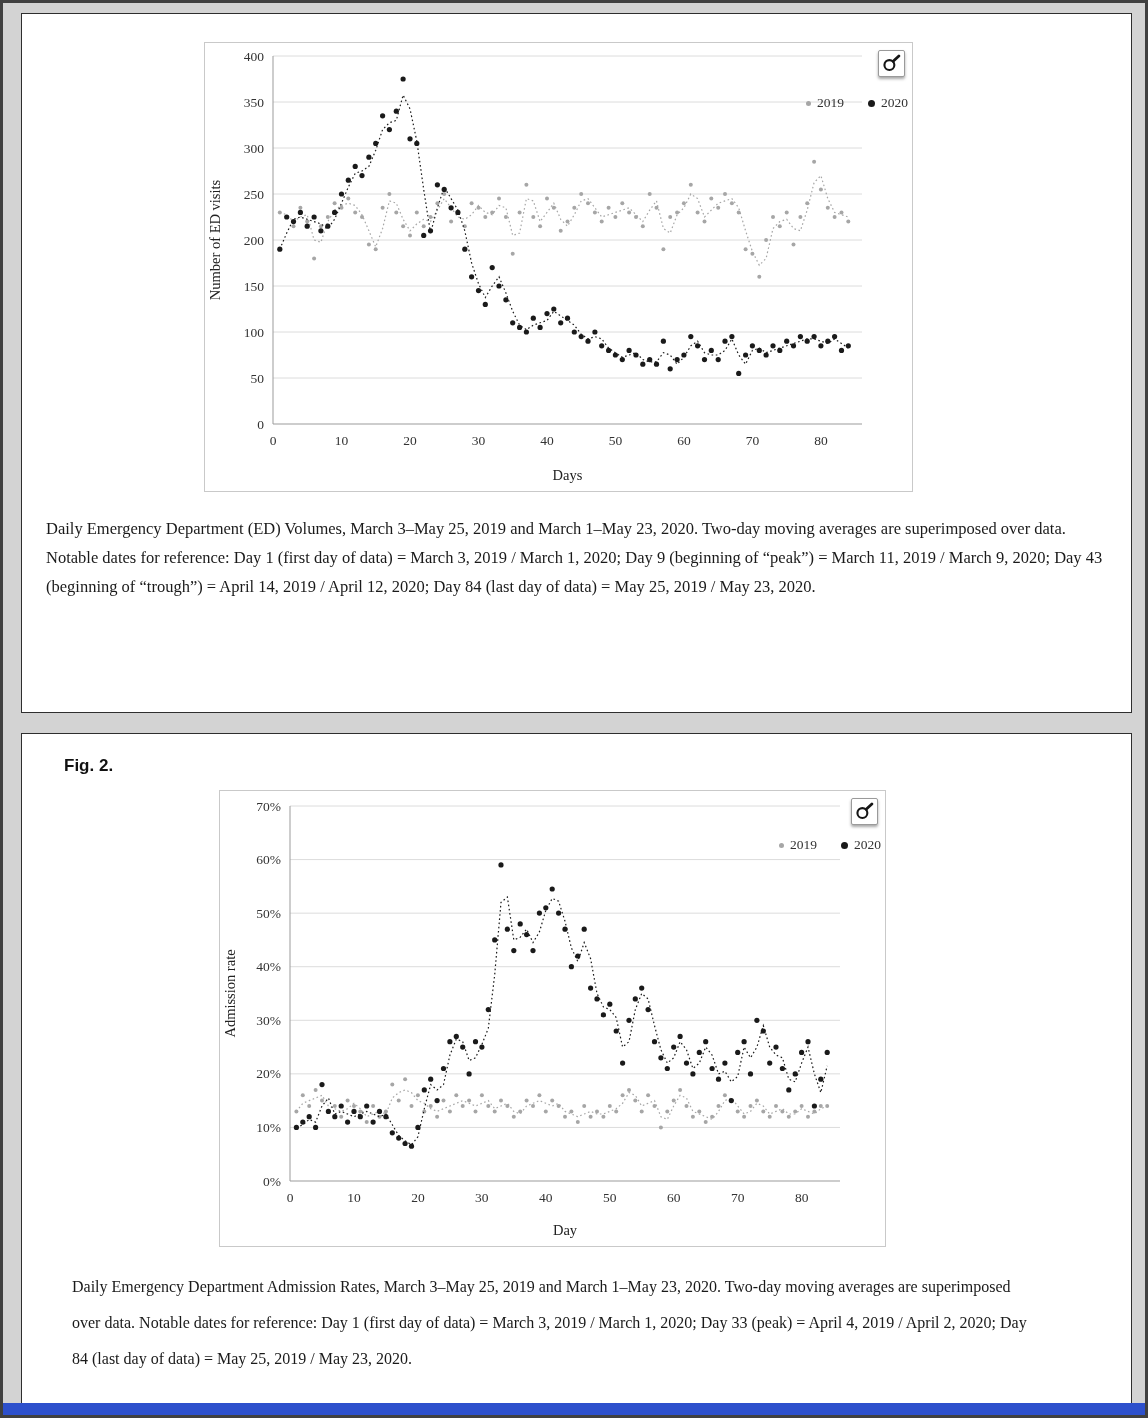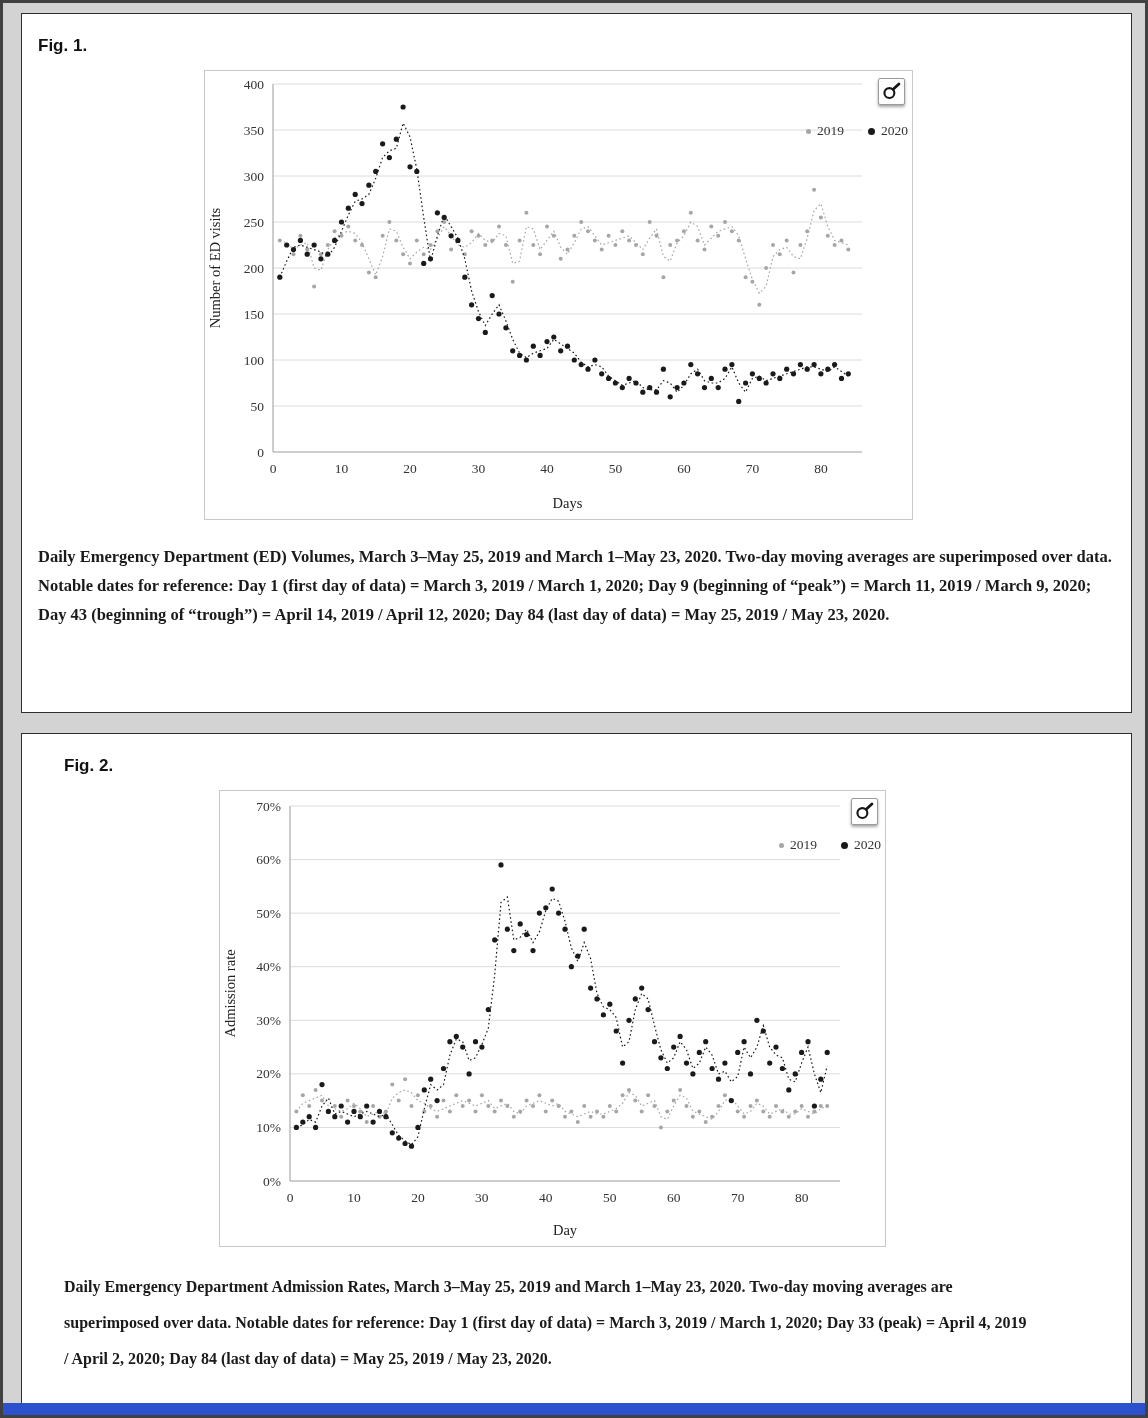--- a/index.html
+++ b/index.html
@@ -19,31 +19,30 @@
   .magnifier{position:absolute;top:7px;right:7px;width:27px;height:27px;box-sizing:border-box;
              background:#fff;border:1px solid #9a9a9a;border-radius:2px;padding:3px;
              box-shadow:0 2px 3px rgba(0,0,0,.35);cursor:pointer;}
   .legend{position:absolute;top:52px;right:4px;display:flex;flex-direction:row;gap:24px;}
   .chart-box-2 .legend{top:46px;}
   .legend-item{display:flex;align-items:center;gap:6px;
                font:13.5px "Liberation Serif",serif;color:#333;}
   .legend-dot{border-radius:50%;display:inline-block;}
   .legend-dot.small{width:5px;height:5px;}
   .legend-dot.big{width:7px;height:7px;}
-  .caption{color:#1a1a1a;margin:22px 0 0 0;font-size:16.5px;line-height:29px;font-weight:bold;}
+  .caption{color:#1a1a1a;margin:22px 0 0 8px;font-size:16.5px;line-height:29px;}
   #card-2 .caption{width:968px;font-size:16px;line-height:36px;}
   .bottom-bar{position:absolute;left:0;right:0;bottom:0;height:12px;}
 </style>
 </head>
 <body>
 
 <div class="page">
 
   <section class="card" id="card-1">
-    <h2 class="fig-label">Fig. 1.</h2>
 
     <div class="chart-box chart-box-1">
       <svg class="plot" viewBox="0 0 707 448">
           <line x1="68" x2="657" y1="335" y2="335" stroke="#dcdcdc" stroke-width="1"></line>
           <line x1="68" x2="657" y1="289" y2="289" stroke="#dcdcdc" stroke-width="1"></line>
           <line x1="68" x2="657" y1="243" y2="243" stroke="#dcdcdc" stroke-width="1"></line>
           <line x1="68" x2="657" y1="197" y2="197" stroke="#dcdcdc" stroke-width="1"></line>
           <line x1="68" x2="657" y1="151" y2="151" stroke="#dcdcdc" stroke-width="1"></line>
           <line x1="68" x2="657" y1="105" y2="105" stroke="#dcdcdc" stroke-width="1"></line>
           <line x1="68" x2="657" y1="59" y2="59" stroke="#dcdcdc" stroke-width="1"></line>

